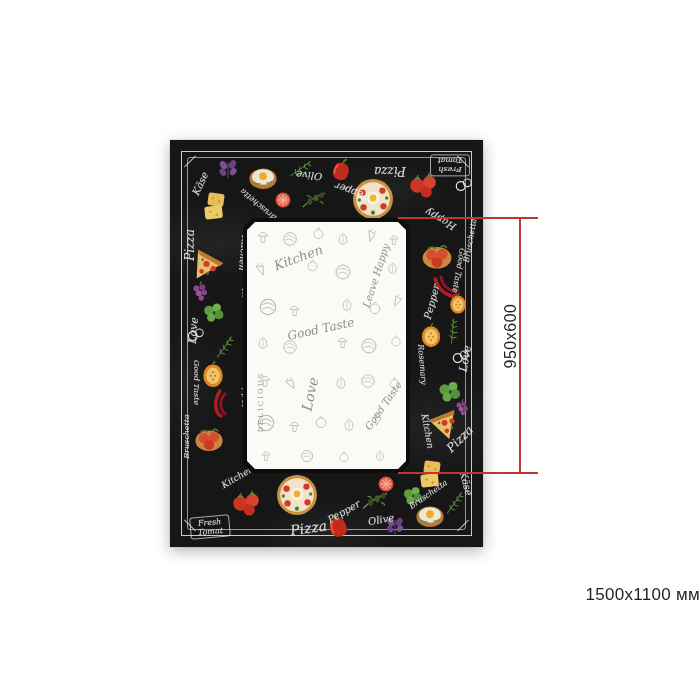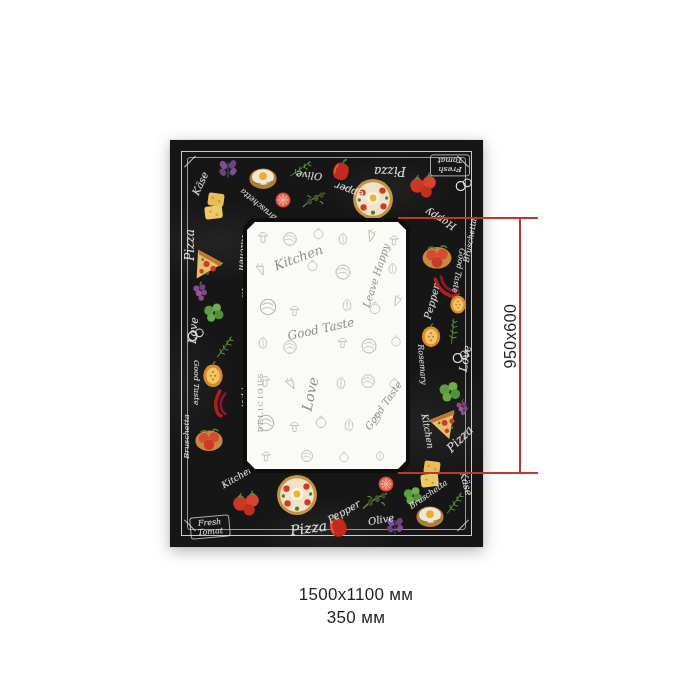--- a/index.html
+++ b/index.html
@@ -43,21 +43,21 @@
   .food{position:absolute;}
 
   
   .mline{position:absolute;background:#c0352e;}
   .m-top{left:398px;top:217px;width:140px;height:2px;}
   .m-bot{left:398px;top:472px;width:140px;height:2px;}
   .m-v{left:519px;top:217px;width:2px;height:257px;}
   .m-label{position:absolute;left:511px;top:336px;transform:translate(-50%,-50%) rotate(-90deg);
     font-size:16px;color:#1f1f1f;letter-spacing:.5px;}
 
-  .dim-text{position:absolute;left:12px;right:0;top:583px;text-align:center;
+  .dim-text{position:absolute;left:12px;right:0;top:583px;text-align:right;
     font-size:17px;line-height:23px;color:#1f1f1f;letter-spacing:.3px;}
 </style>
 </head>
 <body>
 
 <svg width="0" height="0" style="position:absolute" aria-hidden="true">
 <defs>
   <symbol id="s-pizza" viewBox="0 0 40 40">
     <circle cx="20" cy="20" r="19" fill="#c89243"></circle>
         <circle cx="20" cy="20" r="16" fill="#f0e3c8"></circle>
@@ -402,14 +402,13 @@
   </div>
 </div>
 
 <div class="mline m-top"></div>
 <div class="mline m-bot"></div>
 <div class="mline m-v"></div>
 <div class="m-label">950x600</div>
 
 <div class="dim-text">
   <div>1500х1100 мм</div>
-  <div>350 мм</div>
 </div>
 
 </body></html>

